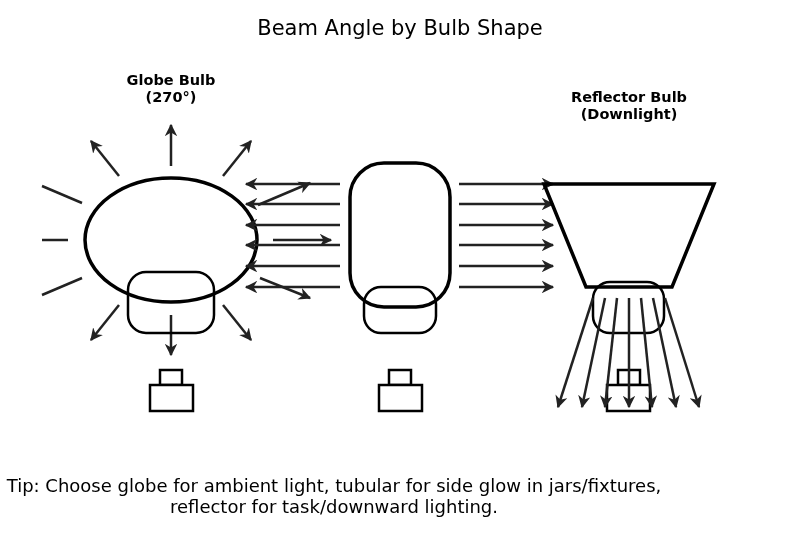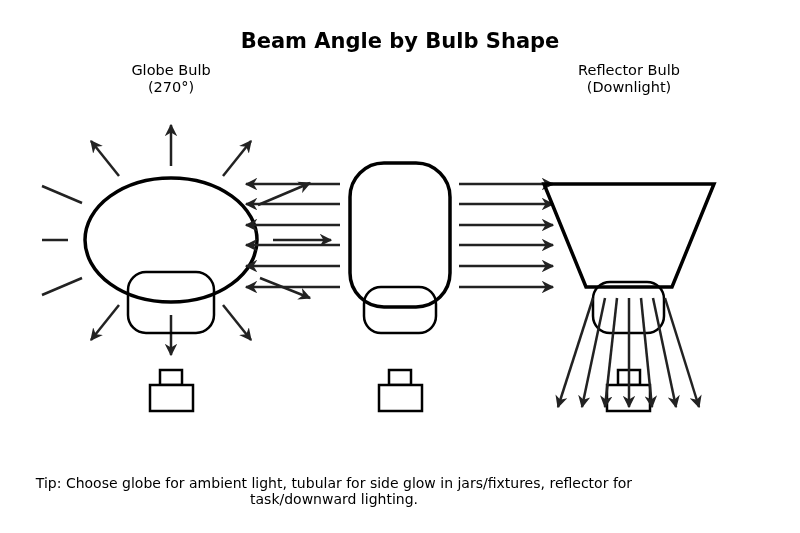--- a/index.html
+++ b/index.html
@@ -1,34 +1,34 @@
 <!DOCTYPE html>
 <html><head>
   <meta charset="utf-8">
   <style>
     html, body { margin: 0; padding: 0; background: #ffffff; }
     body { width: 800px; height: 533px; position: relative; overflow: hidden; font-family: "DejaVu Sans", sans-serif; color: #000; }
-    .title { position: absolute; left: 0; top: 29px; width: 800px; text-align: center; font-size: 21px; font-weight: bold; }
-    .label { position: absolute; top: 62px; width: 220px; text-align: center; font-size: 14.5px; font-weight: normal; line-height: 17px; }
+    .title { position: absolute; left: 0; top: 16px; width: 800px; text-align: center; font-size: 21px; font-weight: normal; }
+    .label { position: absolute; top: 72px; width: 220px; text-align: center; font-size: 14.5px; font-weight: bold; line-height: 17px; }
     .label span { display: block; }
-    .tip { position: absolute; left: 0; top: 475px; width: 668px; text-align: center; font-size: 14px; }
+    .tip { position: absolute; left: 0; top: 475px; width: 668px; text-align: center; font-size: 18px; }
     svg { position: absolute; left: 0; top: 0; }
   </style>
 </head>
 <body>
 
 <div class="title">Beam Angle by Bulb Shape</div>
 
 <div class="label" style="left:61px;">
   <span>Globe Bulb</span>
   <span>(270°)</span>
 </div>
 <div class="label" style="left:290px;">
 </div>
-<div class="label" style="left:519px;">
+<div class="label" style="left:519px;margin-top:17px;">
   <span>Reflector Bulb</span>
   <span>(Downlight)</span>
 </div>
 
 <svg width="800" height="533" viewBox="0 0 800 533">
   <defs>
     <marker id="ah" viewBox="0 0 10 10" refX="9" refY="5" markerWidth="5" markerHeight="5" orient="auto-start-reverse">
       <path d="M0,0 L10,5 L0,10 L3,5 z" fill="#222"></path>
     </marker>
   </defs>

